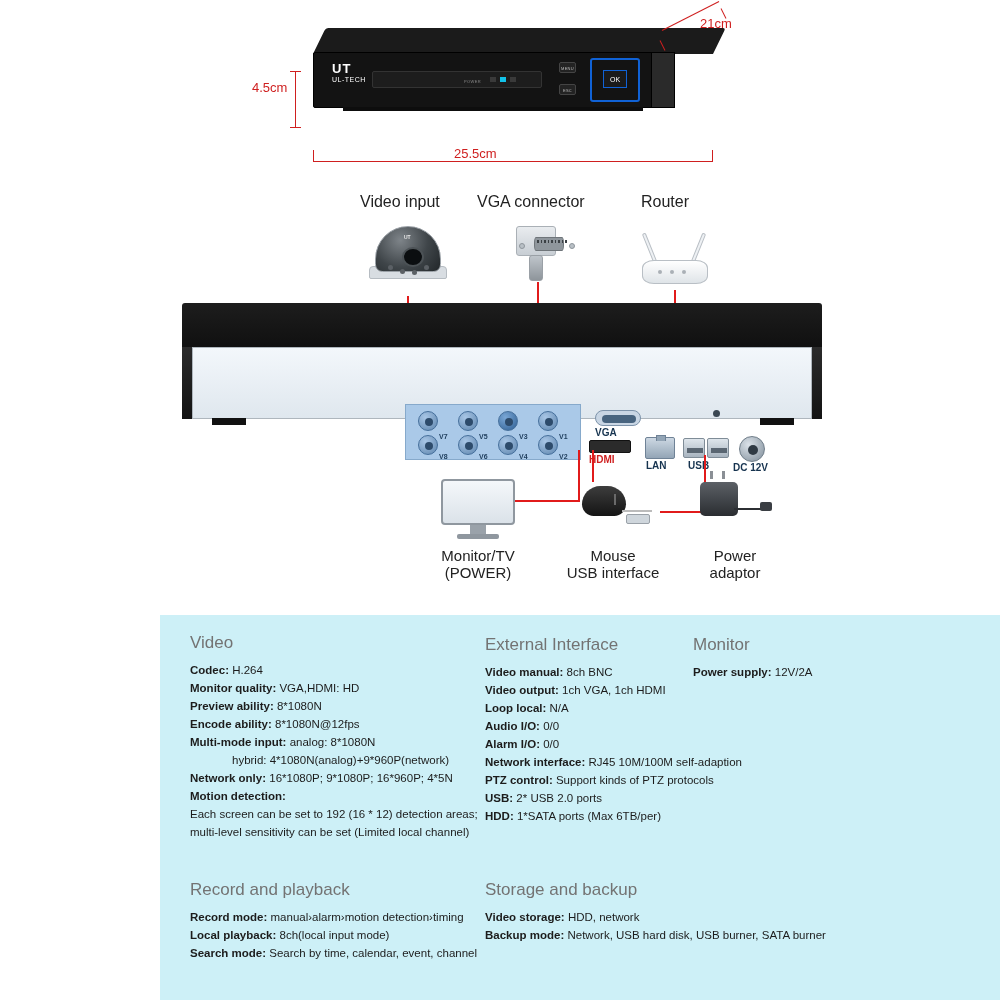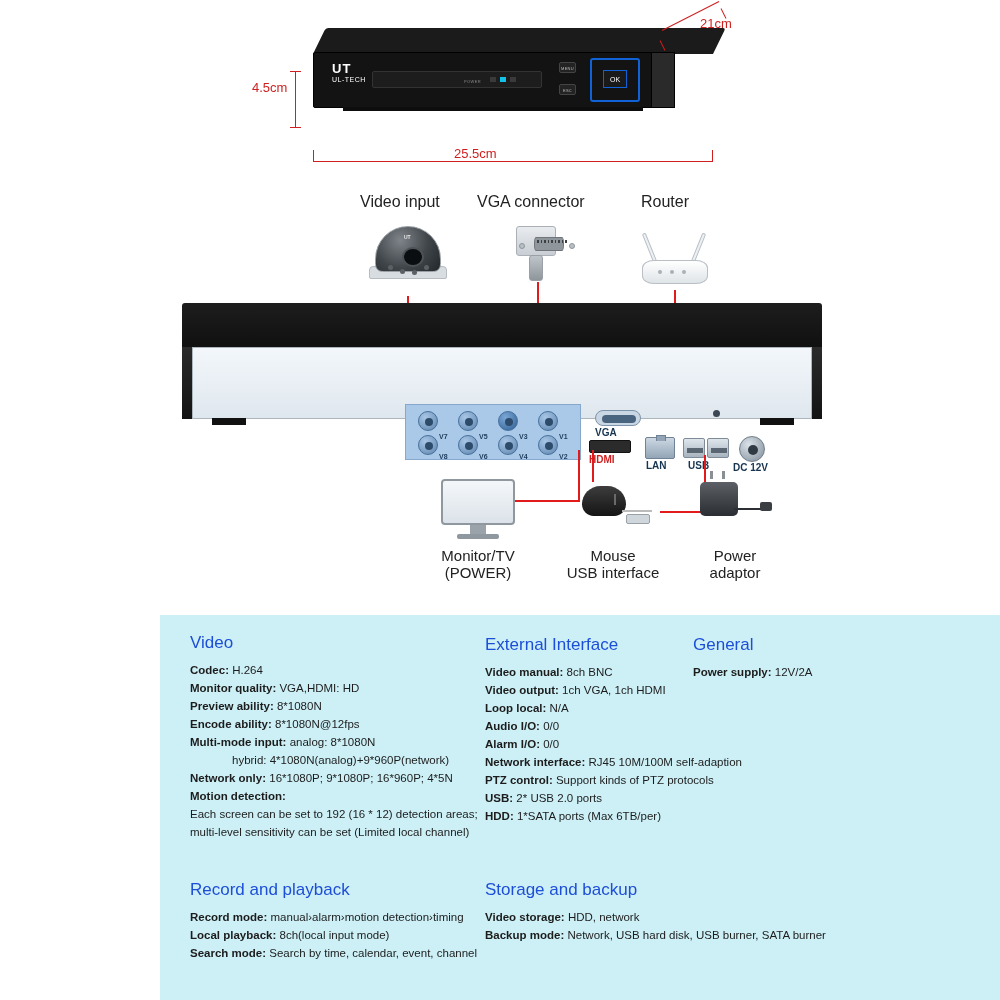--- a/index.html
+++ b/index.html
@@ -307,21 +307,21 @@
     position: absolute; font-size: 15px; color: #222; text-align: center; white-space: nowrap;
   }
   .blabel .l2 { display: block; }
 
   
   .spec-panel {
     position: absolute; left: 160px; top: 615px; width: 840px; height: 385px;
     background: #cdf0f7;
   }
   .spec-h {
-    color: #1d4ed8; font-size: 17px; margin: 0 0 8px 0; font-weight: normal;
+    color: #737373; font-size: 17px; margin: 0 0 8px 0; font-weight: normal;
   }
   .spec-row { font-size: 11.5px; line-height: 18px; color: #1c1c1c; }
   .spec-row b { font-weight: bold; }
   .spec-row .val { font-weight: normal; }
   .col { position: absolute; }
   .col-video { left: 30px; top: 18px; width: 290px; }
   .col-ext { left: 325px; top: 20px; width: 285px; }
   .col-gen { left: 533px; top: 20px; width: 250px; }
   .col-rec { left: 30px; top: 265px; width: 320px; }
   .col-stor { left: 325px; top: 265px; width: 400px; }
@@ -572,21 +572,21 @@
       <div class="spec-row"><b>Loop local:</b> <span class="val">N/A</span></div>
       <div class="spec-row"><b>Audio I/O:</b> <span class="val">0/0</span></div>
       <div class="spec-row"><b>Alarm I/O:</b> <span class="val">0/0</span></div>
       <div class="spec-row"><b>Network interface:</b> <span class="val">RJ45 10M/100M self-adaption</span></div>
       <div class="spec-row"><b>PTZ control:</b> <span class="val">Support kinds of PTZ protocols</span></div>
       <div class="spec-row"><b>USB:</b> <span class="val">2* USB 2.0 ports</span></div>
       <div class="spec-row"><b>HDD:</b> <span class="val">1*SATA ports (Max 6TB/per)</span></div>
     </div>
 
     <div class="col col-gen">
-      <div class="spec-h">General</div>
+      <div class="spec-h">Monitor</div>
       <div class="spec-row"><b>Power supply:</b> <span class="val">12V/2A</span></div>
     </div>
 
     <div class="col col-rec">
       <div class="spec-h">Record and playback</div>
       <div class="spec-row"><b>Record mode:</b> <span class="val">manual›alarm›motion detection›timing</span></div>
       <div class="spec-row"><b>Local playback:</b> <span class="val">8ch(local input mode)</span></div>
       <div class="spec-row"><b>Search mode:</b> <span class="val">Search by time, calendar, event, channel</span></div>
     </div>
 

